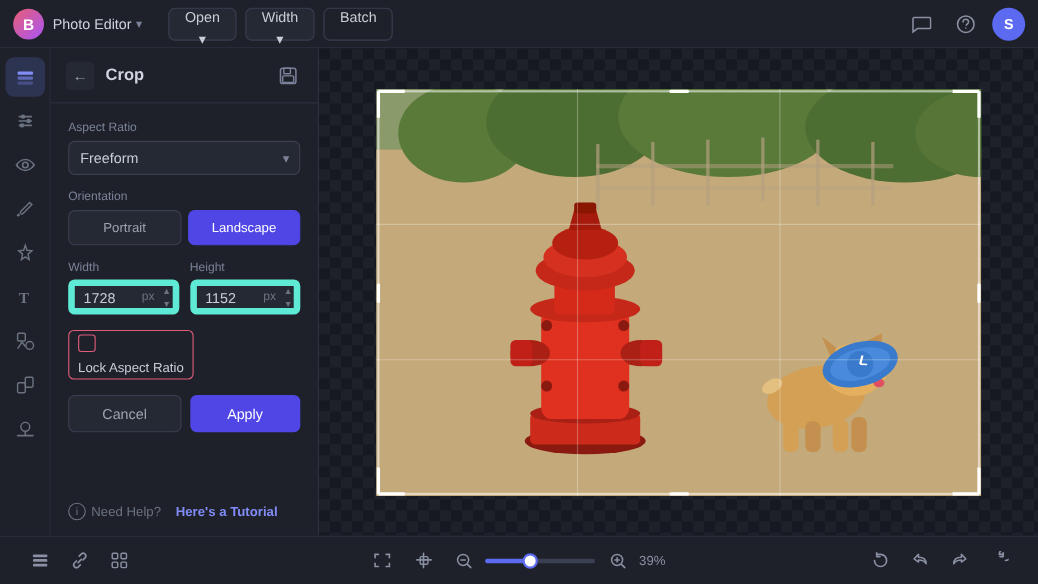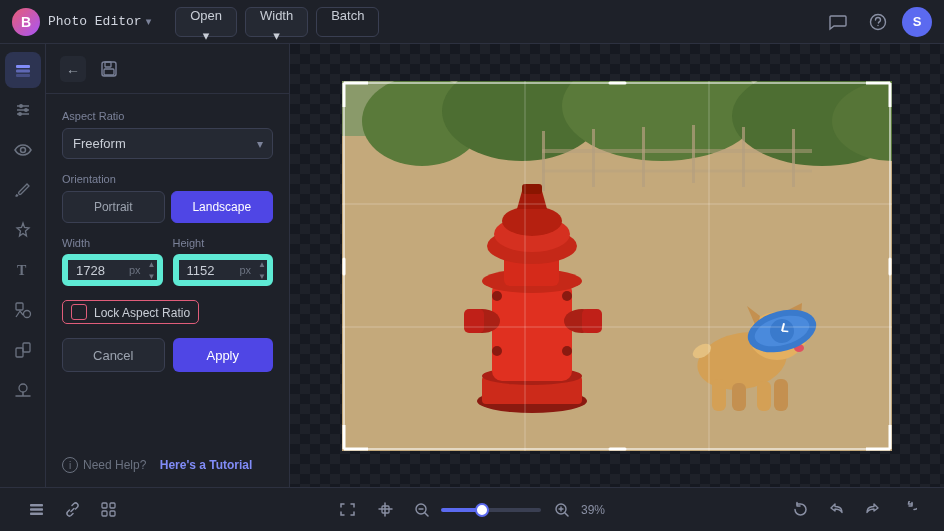--- a/index.html
+++ b/index.html
@@ -40,21 +40,20 @@
     .app-title-group {
       display: flex;
       align-items: center;
       gap: 4px;
       margin-right: 16px;
     }
     .app-title {
       font-size: 13px;
       font-weight: 500;
       color: #d0d4de;
-      font-family: Liberation Mono, monospace;
     }
     .app-title-chevron {
       color: #7b8299;
       font-size: 11px;
     }
     .topbar-btn {
       height: 30px;
       padding: 0 14px;
       border-radius: 6px;
       border: 1px solid #3a3f52;
@@ -496,23 +495,24 @@
       align-items: center;
       justify-content: center;
       font-size: 16px;
     }
 
     .lock-aspect-wrap {
       border: 1.5px solid #e05d7a;
       border-radius: 5px;
       padding: 3px 8px;
       display: inline-flex;
-      align-items: flex-end;
+      align-items: flex-start;
       gap: 7px;
       width: fit-content;
+      flex-direction: column;
     }
   </style>
 </head>
 <body>
 
 <div class="topbar">
   <div class="app-logo">
     <span>B</span>
   </div>
   <div class="app-title-group">
@@ -608,20 +608,21 @@
         <circle cx="10" cy="8" r="4" stroke="#6b7280" stroke-width="1.3"></circle>
         <line x1="3" y1="16" x2="17" y2="16" stroke="#6b7280" stroke-width="1.5" stroke-linecap="round"></line>
         <line x1="10" y1="12" x2="10" y2="16" stroke="#6b7280" stroke-width="1.5"></line>
       </svg>
     </div>
   </div>
 
   <div class="panel">
     <div class="panel-header">
       <button class="panel-back-btn">←</button>
+      <span class="panel-title">Crop</span>
       <div class="panel-save-icon">
         <svg width="18" height="18" viewBox="0 0 18 18" fill="none">
           <rect x="2" y="2" width="14" height="14" rx="2" stroke="#7b8299" stroke-width="1.4"></rect>
           <rect x="5" y="2" width="6" height="5" rx="0.5" stroke="#7b8299" stroke-width="1.3"></rect>
           <rect x="4" y="9" width="10" height="6" rx="1" stroke="#7b8299" stroke-width="1.3"></rect>
         </svg>
       </div>
     </div>
 
     <div class="panel-content">

